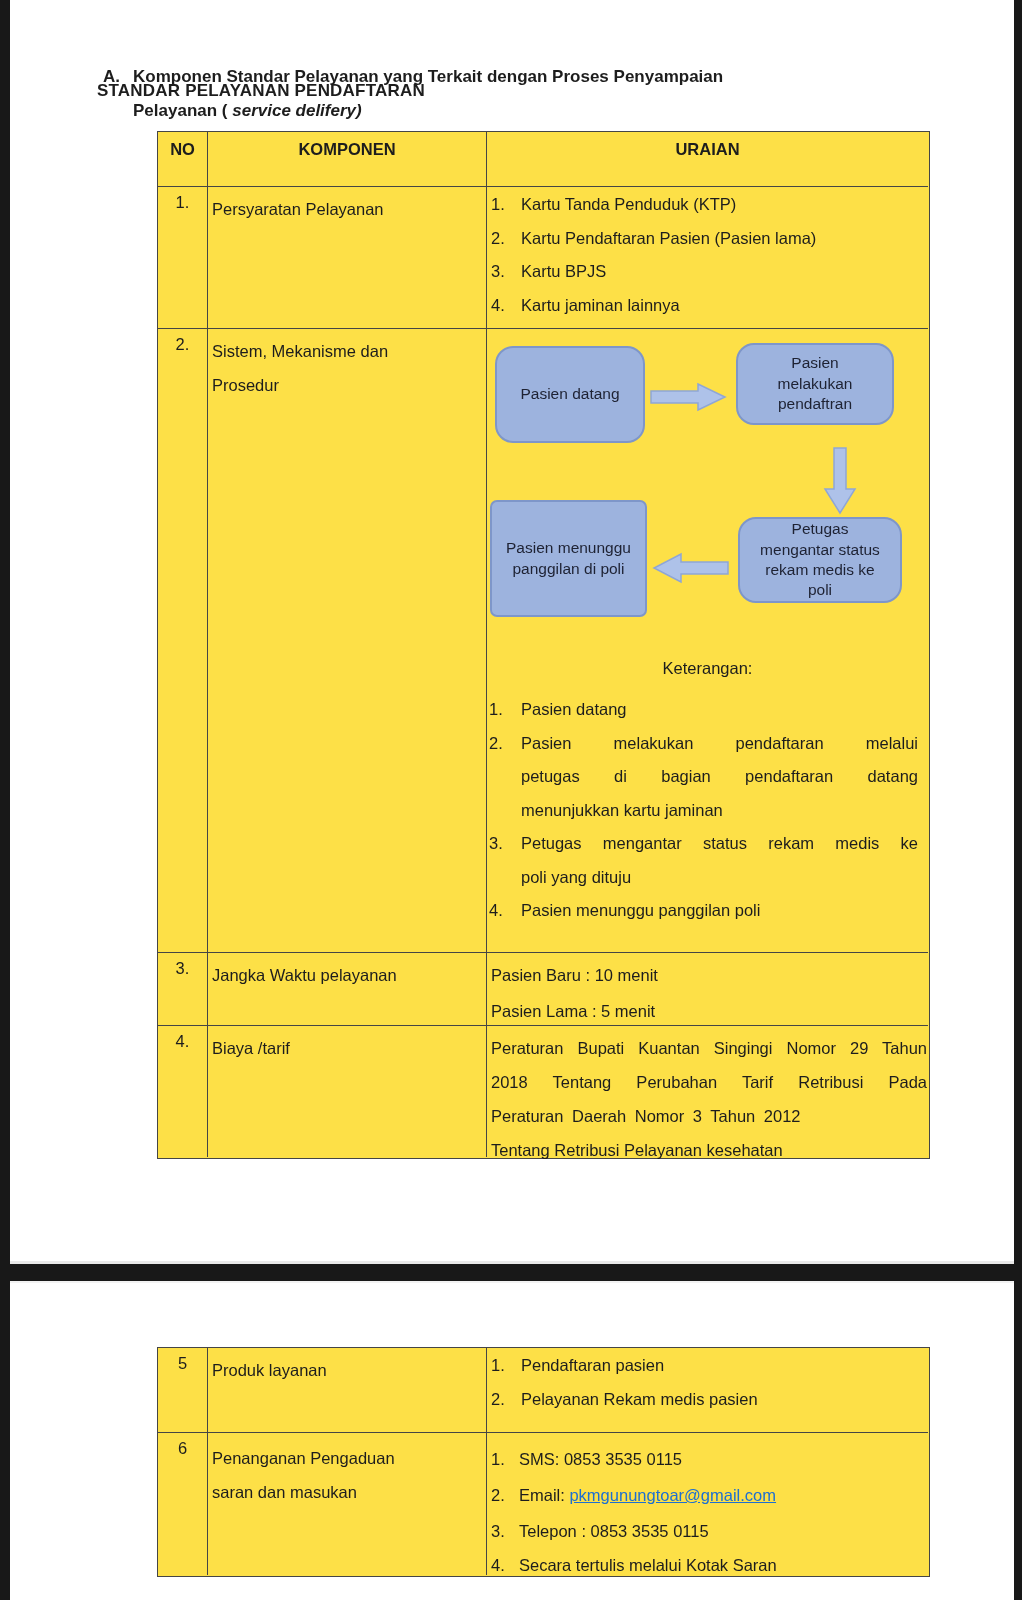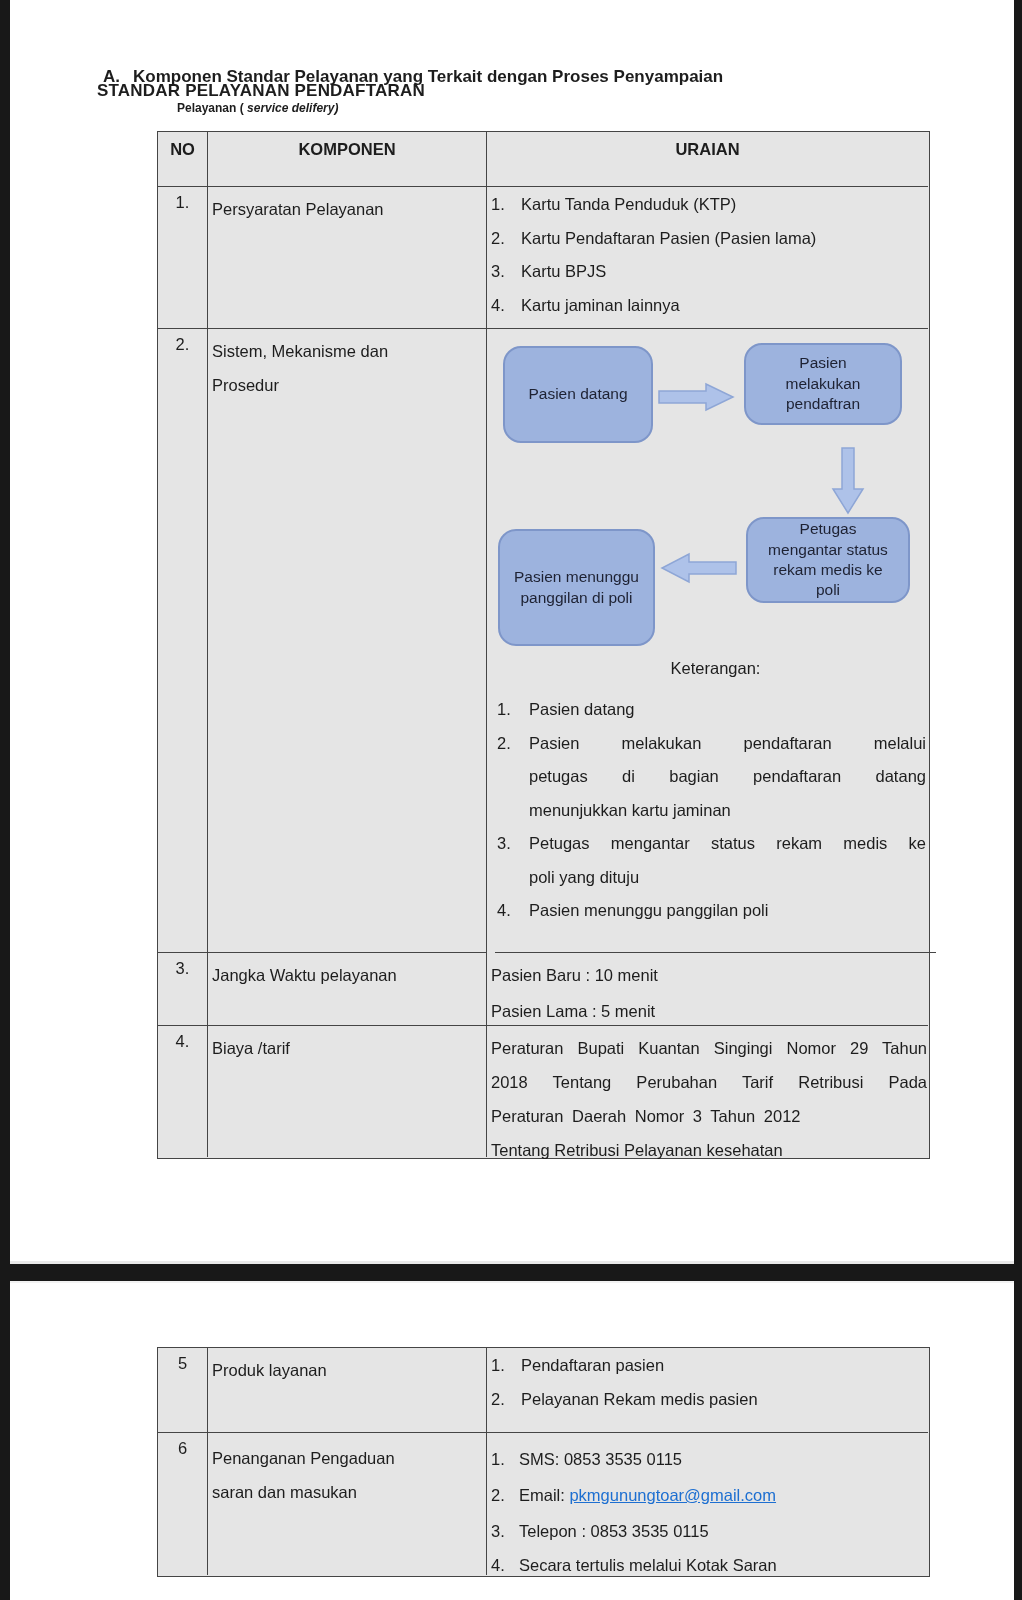--- a/index.html
+++ b/index.html
@@ -8,24 +8,24 @@
 
   #canvas { position: relative; width: 1022px; height: 1600px; background: var(--scan_bg, #181818); }
 
   .page { position: absolute; left: 10px; width: 1004px; background: #ffffff; }
   #page1 { top: 0; height: 1264px; border-bottom: 3px solid #e9e9e9; }
   #page2 { top: 1281px; height: 319px; border-top: 2px solid #f2f2f2; }
 
   .doc-title { position: absolute; left: 87px; top: 33px; font-size: 17px; font-weight: bold; letter-spacing: .2px; margin-top: 48px; }
   .sec { position: absolute; left: 93px; top: 67px; font-size: 17px; font-weight: bold; display: flex; }
   .sec .sec-label { width: 30px; flex: none; }
-  .sec2 { position: absolute; left: 123px; top: 101px; font-size: 12px; font-weight: bold; margin-left: 44px; }
+  .sec2 { position: absolute; left: 123px; top: 101px; font-size: 17px; font-weight: bold; }
   .sec2 .it { font-style: italic; }
 
-  .tbl { position: absolute; border: 1.5px solid var(--table_border, #454545); background: #e5e5e5; padding-left: 8px; }
+  .tbl { position: absolute; border: 1.5px solid var(--table_border, #454545); background: #fde047; }
   #t1 { left: 147px; top: 131px; width: 773px; height: 1028px; }
   #t2 { left: 147px; top: 64px;  width: 773px; height: 230px; }
 
   .cell { position: absolute; font-size: 16.5px; }
   .col-no   { left: 0;     width: 50px;  border-right: 1.5px solid var(--table_border, #454545); }
   .col-komp { left: 50px;  width: 279px; border-right: 1.5px solid var(--table_border, #454545); }
   .col-ura  { left: 329px; width: 441px; }
 
   #t1 .r0 { top: 0;     height: 55px;  border-bottom: 1.5px solid var(--table_border, #454545); }
   #t1 .r1 { top: 55px;  height: 142px; border-bottom: 1.5px solid var(--table_border, #454545); }
@@ -50,21 +50,21 @@
   .jfull { text-align: justify; text-align-last: justify; }
   .jmid { word-spacing: 4px; }
 
   
   .flowcell { position: relative; padding: 0; }
   .fbox { position: absolute; background: var(--box_fill, #9db3de); border: 2px solid var(--box_border, #7e96c9);
           border-radius: 18px; display: flex; align-items: center; justify-content: center; text-align: center;
           font-size: 15.5px; line-height: 1.32; color: #1e2233; padding: 4px 14px; }
   .b1 { left: 8px;   top: 17px;  width: 150px; height: 97px; }
   .b2 { left: 249px; top: 14px;  width: 158px; height: 82px; }
-  .b3 { left: 3px;   top: 200px; width: 157px; height: 117px; }
+  .b3 { left: 3px;   top: 171px; width: 157px; height: 117px; border-radius: 7px; }
   .b4 { left: 251px; top: 188px; width: 164px; height: 86px; }
   .arr { position: absolute; }
   .a-right { left: 163px; top: 53px; }
   .a-down  { left: 336px; top: 118px; }
   .a-left  { left: 164px; top: 222px; }
 
   .ket-title { position: absolute; top: 330px; left: 0; width: 100%; text-align: center; font-size: 16.5px; }
   .ket-list { position: absolute; top: 364px; left: 0; right: 10px; }
   .kitem { display: flex; font-size: 16.5px; }
   .kitem .n { width: 34px; flex: none; padding-left: 2px; line-height: 33.5px; }

